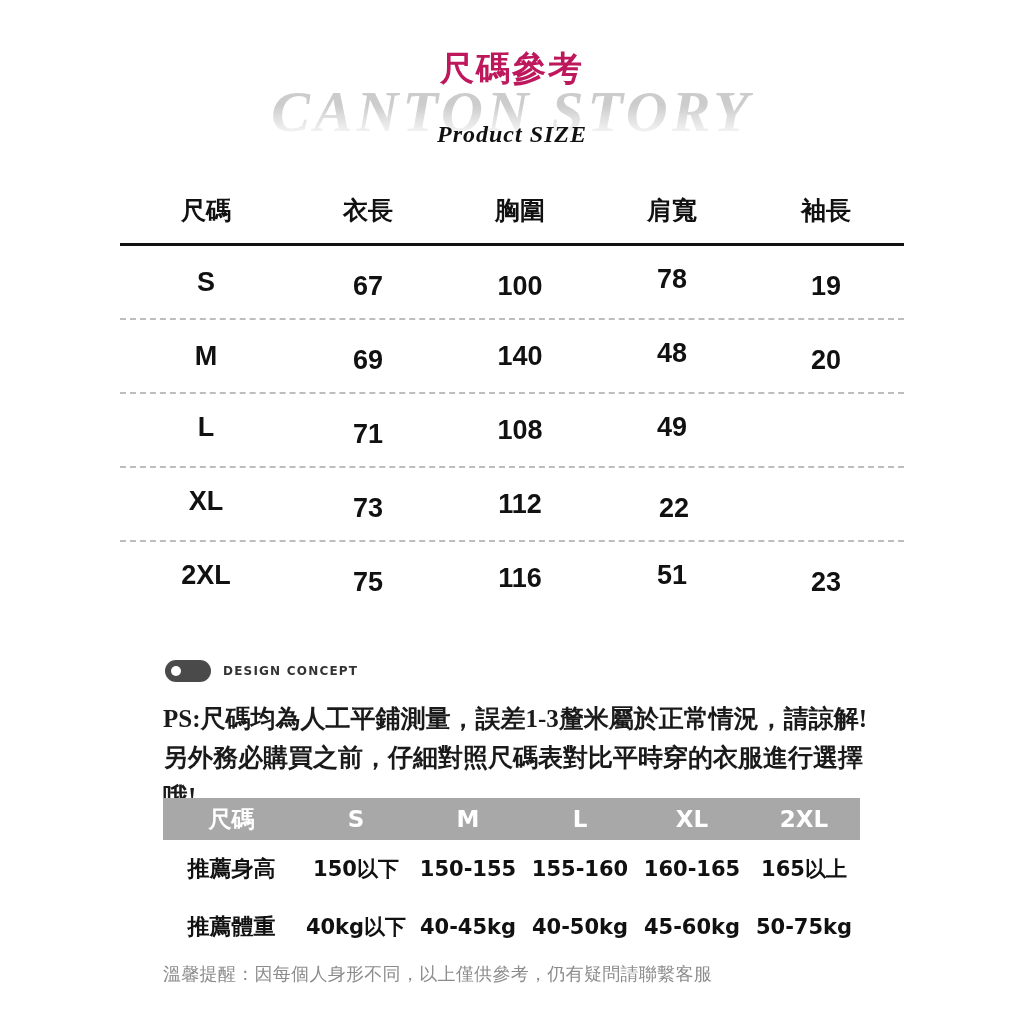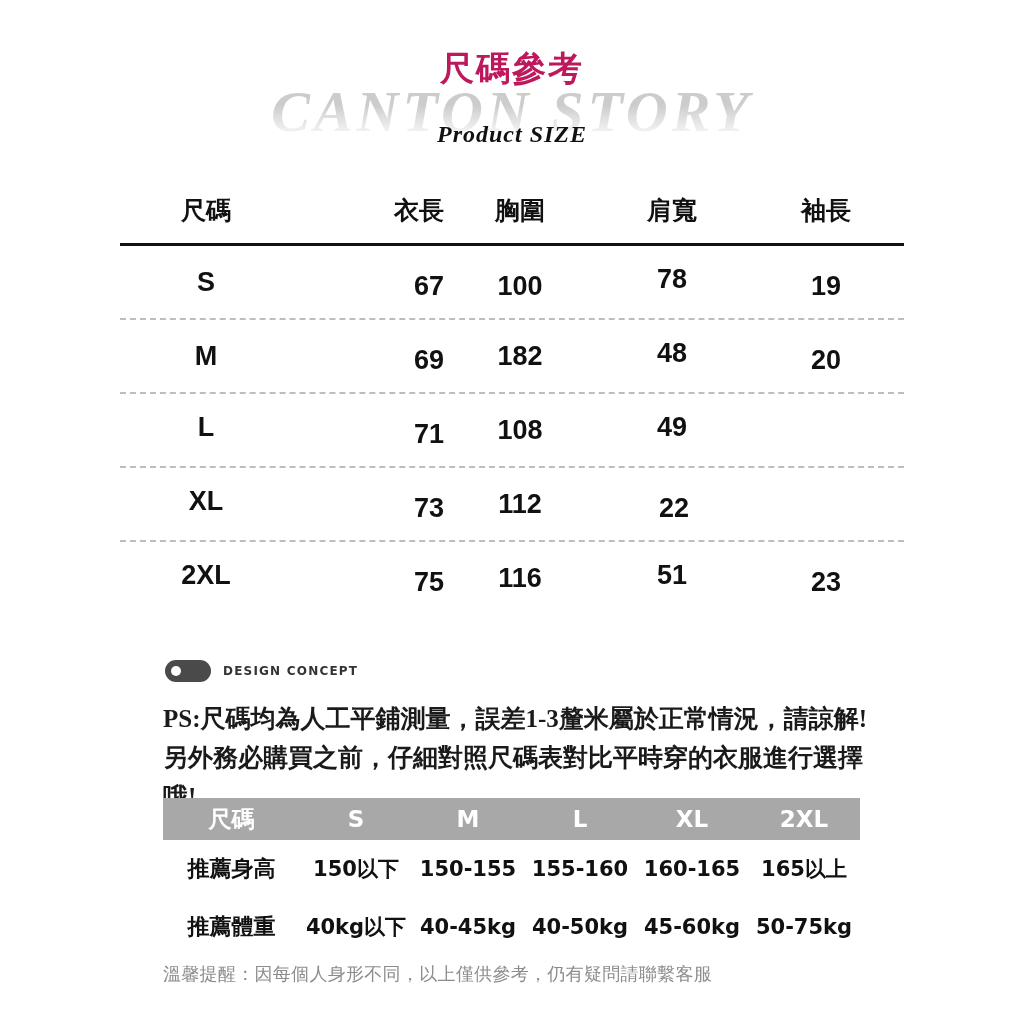--- a/index.html
+++ b/index.html
@@ -92,21 +92,21 @@
     font-family: "DejaVu Sans", sans-serif;
     font-size: 25px;
     padding: 8px 0 14px 0;
   }
   .st-body .st-cell {
     font-family: "Liberation Sans", sans-serif;
     font-size: 27px;
     padding: 0;
   }
   .col-0 { width: 172px; }
-  .col-1 { width: 152px; text-align: right; }
+  .col-1 { width: 152px; }
   .col-2 { width: 152px; }
   .col-3 { width: 152px; }
   .col-4 { width: 156px; }
 
   .head-rule {
     height: 3px;
     background: #111111;
     width: 784px;
     margin-top: 2px;
   }
@@ -250,21 +250,21 @@
       <div class="st-cell col-1 shift-dn">67</div>
       <div class="st-cell col-2 shift-dn">100</div>
       <div class="st-cell col-3 shift-up">78</div>
       <div class="st-cell col-4 shift-dn">19</div>
     </div>
     <div class="dash-rule"></div>
 
     <div class="st-row st-body data-row">
       <div class="st-cell col-0">M</div>
       <div class="st-cell col-1 shift-dn">69</div>
-      <div class="st-cell col-2">182</div>
+      <div class="st-cell col-2">140</div>
       <div class="st-cell col-3 shift-up">48</div>
       <div class="st-cell col-4 shift-dn">20</div>
     </div>
     <div class="dash-rule"></div>
 
     <div class="st-row st-body data-row">
       <div class="st-cell col-0 shift-up">L</div>
       <div class="st-cell col-1 shift-dn">71</div>
       <div class="st-cell col-2">108</div>
       <div class="st-cell col-3 shift-up">49</div>

